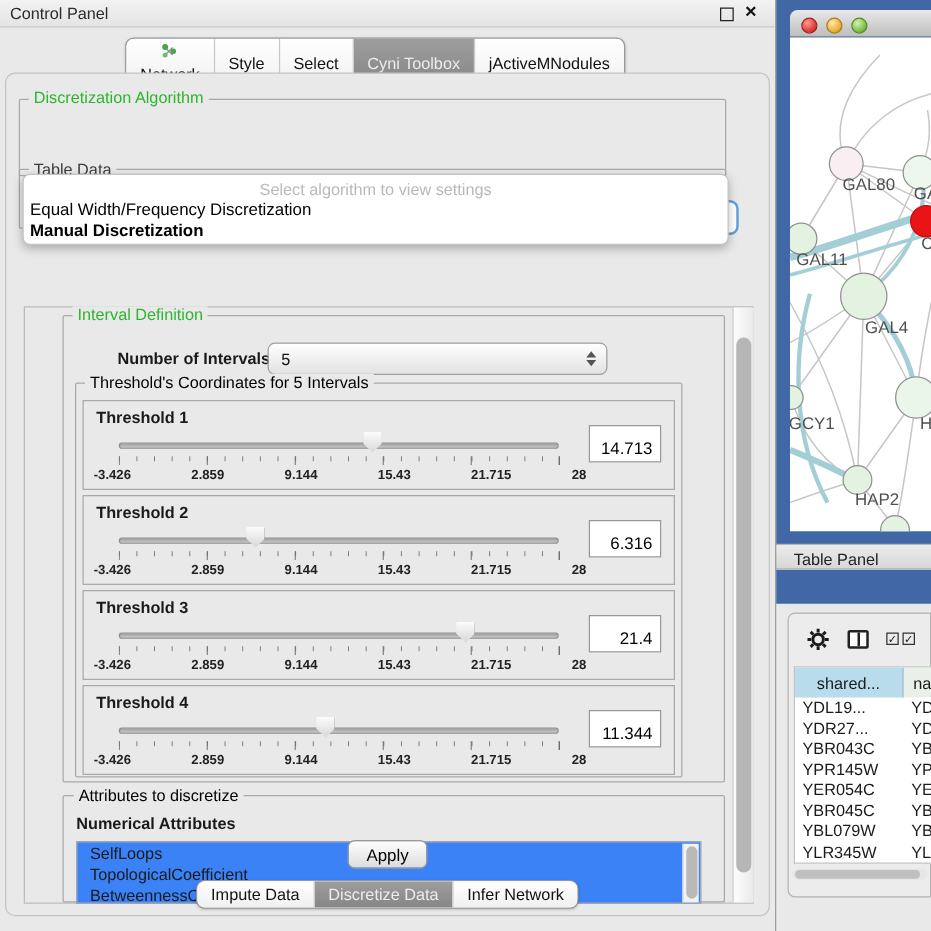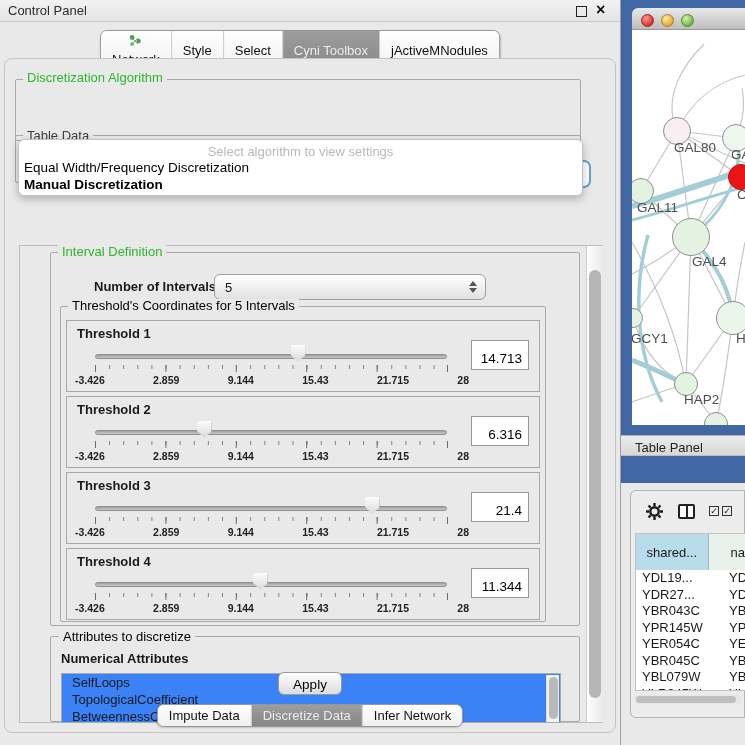--- a/index.html
+++ b/index.html
@@ -82,24 +82,24 @@
 
   #table-panel-bar { position:absolute; left:621px; top:435px; width:124px; height:21px; background:linear-gradient(#ececec,#d7d7d7); border-top:1px solid #b5b5b5; border-bottom:1px solid #bdbdbd; }
   #table-panel-title { position:absolute; left:14px; top:4px; font-size:13px; color:#222; }
 
   #table-window { position:absolute; left:630px; top:490px; width:115px; height:228px; background:#ececec; border:1px solid #b3b3b3; border-top-left-radius:6px; border-bottom-left-radius:6px; }
   #tp-toolbar { position:absolute; left:0; top:0; width:100%; height:40px; display:flex; align-items:center; gap:14px; padding-left:14px; }
   .cb-icon { width:10px; height:10px; border:1.5px solid #333; font-size:9px; line-height:8px; text-align:center; color:#222; font-weight:bold; }
   #split-icon { width:17px; height:15px; border:2px solid #222; border-radius:2px; position:relative; background:#fff; }
   #split-icon::after { content:""; position:absolute; left:50%; top:0; width:2px; height:100%; background:#222; transform:translateX(-50%); }
   #tp-table { position:absolute; left:4px; top:42px; width:111px; height:158px; background:#fff; overflow:hidden; border:1px solid #c2c2c2; border-right:none; }
-  #tp-header { display:flex; height:36px; }
+  #tp-header { display:flex; height:24px; }
   .tp-hcell { font-size:13px; display:flex; align-items:center; justify-content:center; border-right:1px solid #9fb6c2; }
   #tp-hcell-0 { width:89px; background:#b9dcec; }
-  #tp-hcell-1 { flex:1; background:#e9efe9; justify-content:flex-start; padding-left:22px; }
+  #tp-hcell-1 { flex:1; background:#e9efe9; justify-content:flex-start; padding-left:8px; }
   .tp-row { display:flex; height:16.5px; }
   .tp-cell { font-size:13px; white-space:nowrap; overflow:hidden; }
   .tp-cell-0 { width:89px; padding-left:6px; }
   .tp-cell-1 { flex:1; padding-left:4px; }
   #tp-hscroll { position:absolute; left:3px; top:204px; width:108px; height:9px; background:#e6e6e6; border-radius:5px; }
   #tp-hthumb { position:absolute; left:2px; top:1px; width:100px; height:7px; background:#bfbfbf; border-radius:4px; }
 
   svg { display:block; }
 </style>
 </head>

